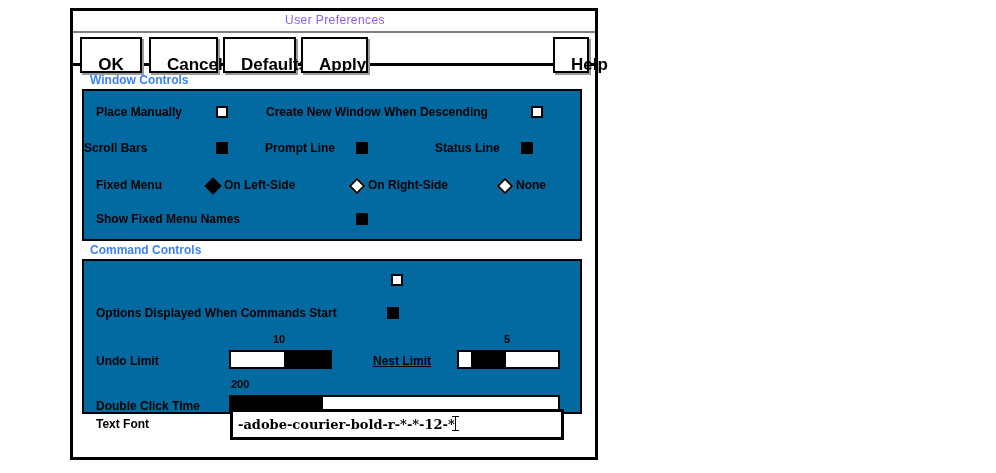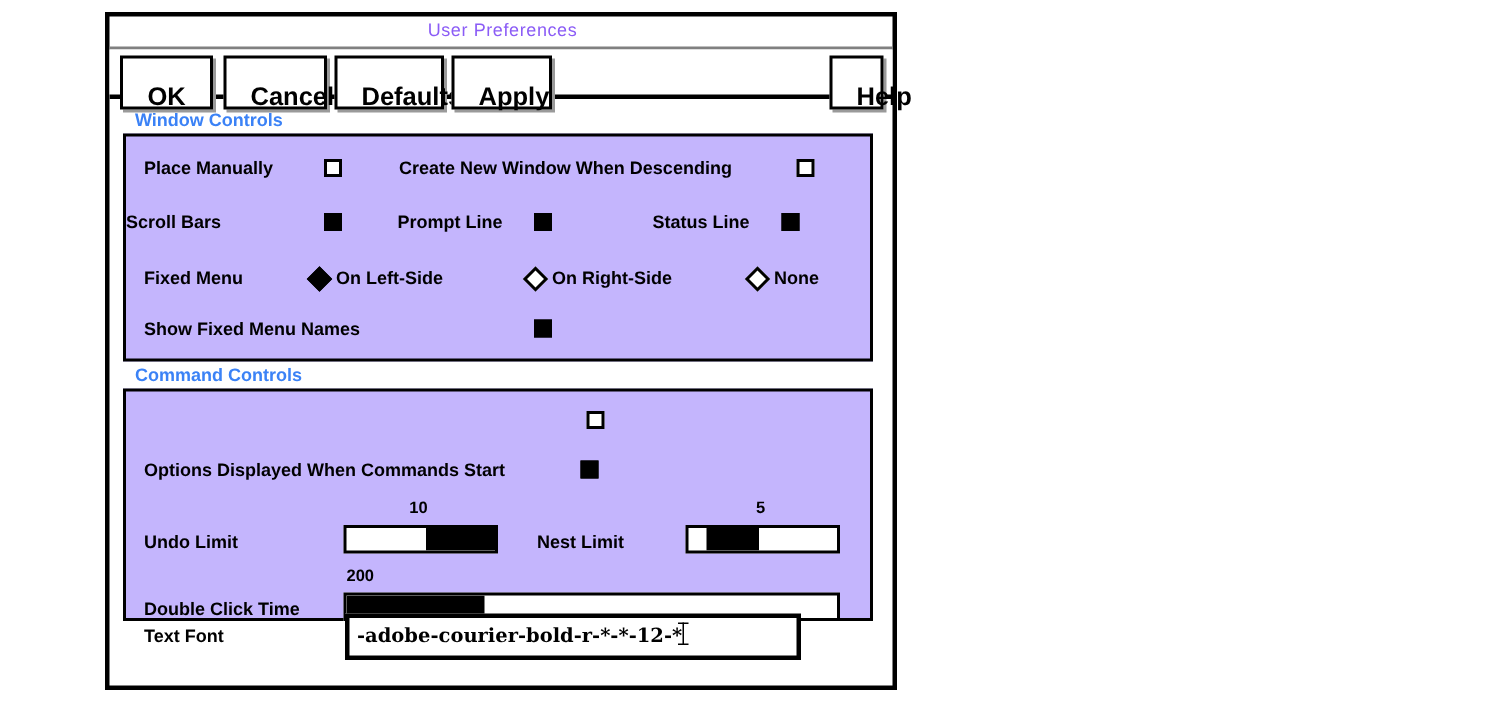--- a/index.html
+++ b/index.html
@@ -86,21 +86,21 @@
   .group-label {
     font-size: 12px;
     font-weight: bold;
     color: #3b82f6;
     margin-left: 8px;
     margin-bottom: 2px;
     white-space: nowrap;
   }
   .group-frame {
     border: 2px solid #000000;
-    background: #c4b5fd;
+    background: #0369a1;
     box-sizing: border-box;
     position: relative;
   }
 
   #group-window  { left: 9px; top: 62px;  width: 500px; }
   #group-window .group-frame { height: 152px; }
 
   #group-command { left: 9px; top: 232px; width: 500px; }
   #group-command .group-frame { height: 155px; }
 
@@ -192,21 +192,21 @@
     top: 8px;
     font-size: 12px;
     font-weight: bold;
     color: #000000;
     white-space: nowrap;
   }
   #textfont-input {
     position: absolute;
     left: 148px;
     top: 0px;
-    width: 304px;
+    width: 334px;
     height: 31px;
     border: 3px solid #000000;
     background: #ffffff;
     box-sizing: border-box;
     font-family: "DejaVu Serif", "Liberation Serif", serif;
     font-size: 13px;
     font-weight: bold;
     color: #000000;
     line-height: 25px;
     padding: 0 0 0 5px;
@@ -303,21 +303,21 @@
       </div>
 
       <div class="row" style="top:72px; height:40px;">
         <span class="scale-value" style="left:145px; top:0px; width:100px;">10</span>
         <span class="lbl" style="left:12px; top:17px;">Undo Limit</span>
         <span class="scale" id="scale-undo" style="left:145px; top:17px; width:103px;">
           <span class="scale-thumb" style="left: 54%; width: 46%;"></span>
         </span>
 
         <span class="scale-value" style="left:373px; top:0px; width:100px;">5</span>
-        <span class="lbl" style="left:274px; top:17px;">Nest Limit</span>
+        <span class="lbl" style="left:289px; top:17px;text-decoration:underline;">Nest Limit</span>
         <span class="scale" id="scale-nest" style="left:373px; top:17px; width:103px;">
           <span class="scale-thumb" style="left: 12%; width: 35%;"></span>
         </span>
       </div>
 
       <div class="row" style="top:117px; height:40px;">
         <span class="scale-value" style="left:147px; top:0px; width:40px; text-align:left;">200</span>
         <span class="lbl" style="left:12px; top:17px;">Double Click Time</span>
         <span class="scale" id="scale-dct" style="left:145px; top:17px; width:331px;">
           <span class="scale-thumb" style="left: 0%; width: 28%;"></span>

